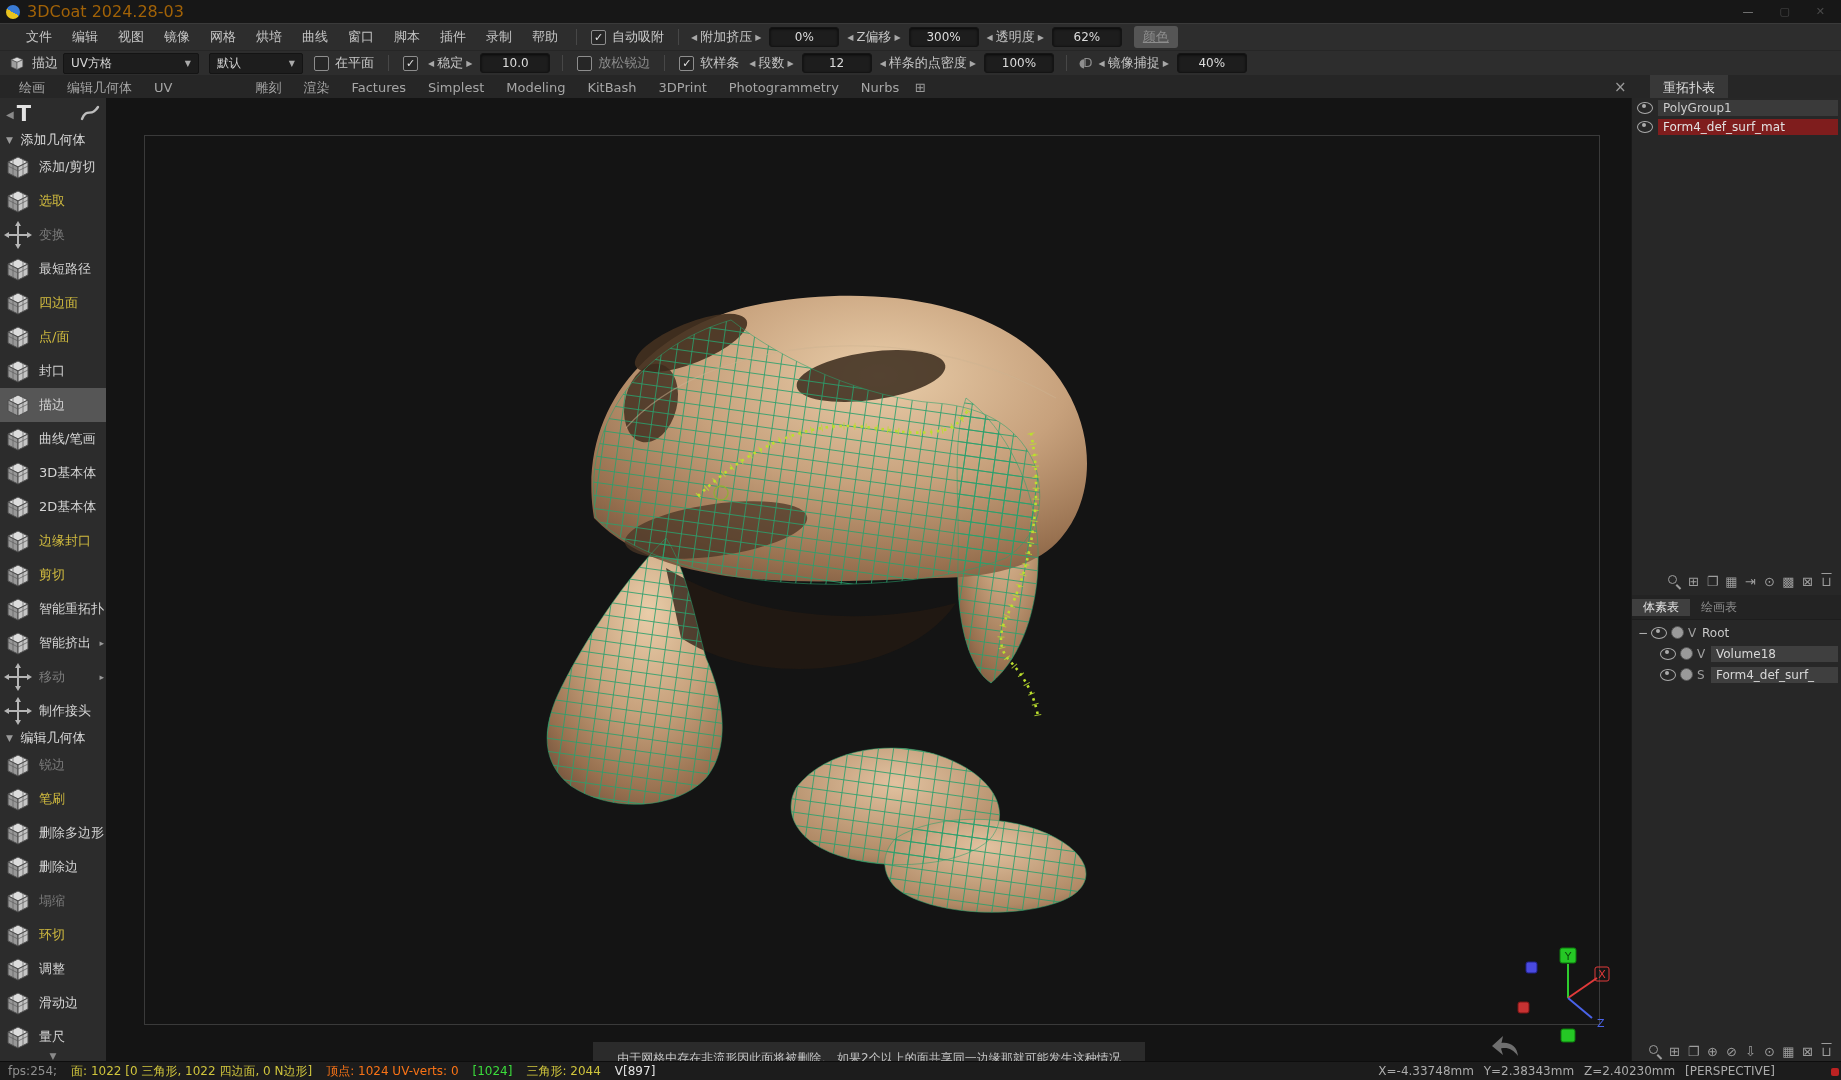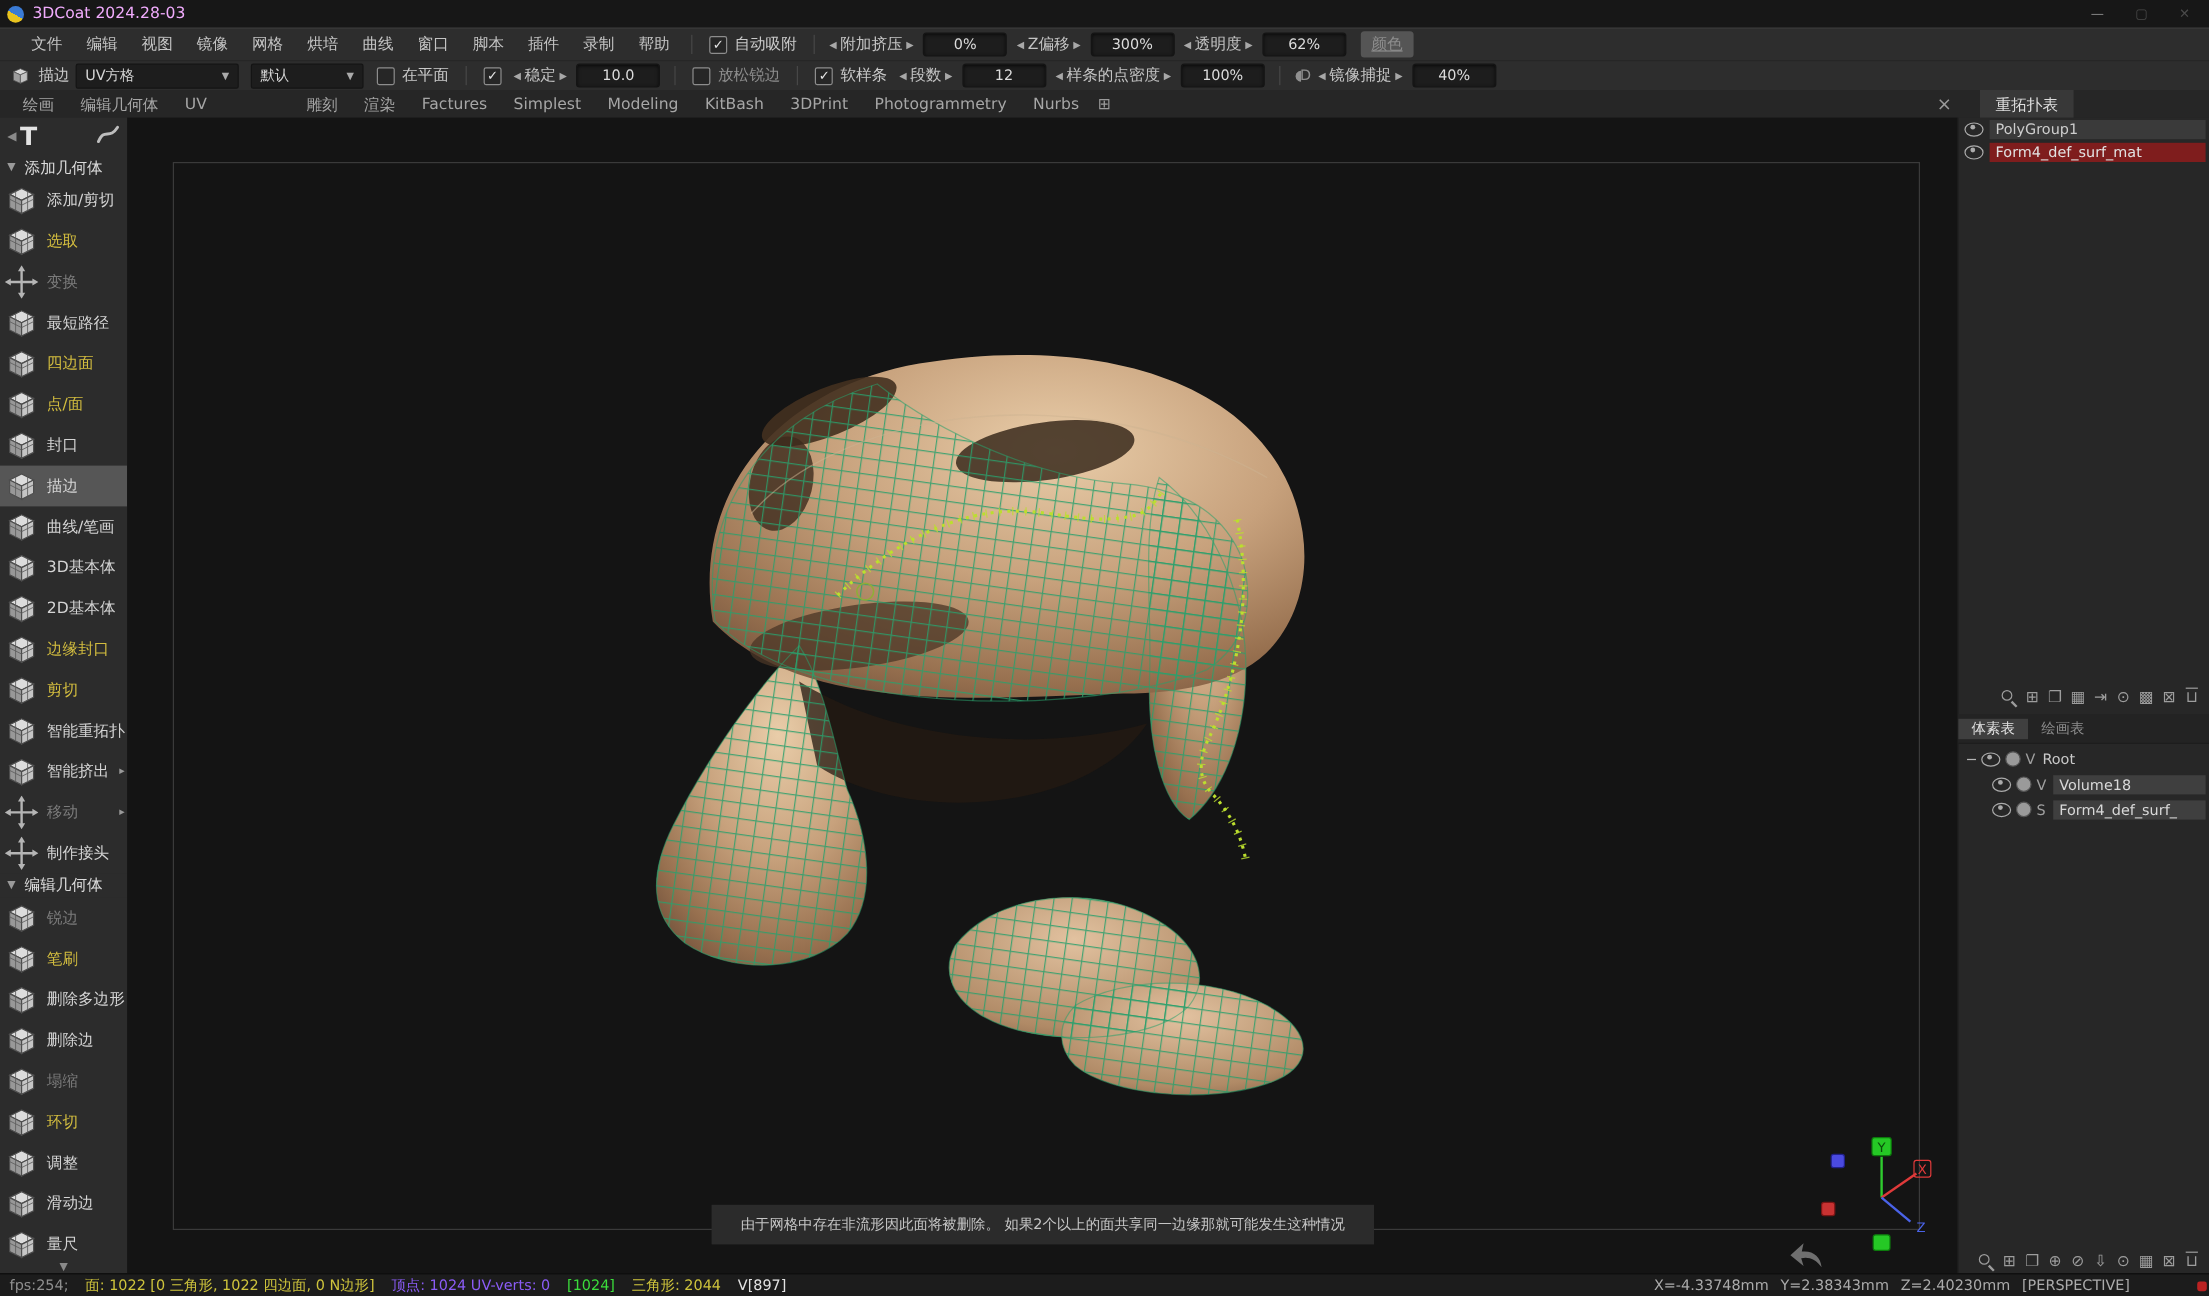--- a/index.html
+++ b/index.html
@@ -2,21 +2,21 @@
 <html><head>
 <meta charset="utf-8">
 <style>
   html,body{margin:0;padding:0;background:#000;}
   .app{position:relative;width:1841px;height:1080px;overflow:hidden;background:#1f1f1f;
        font-family:"DejaVu Sans","Liberation Sans",sans-serif;color:#c9c9c9;font-size:13px;
        -webkit-font-smoothing:antialiased;}
   
   .titlebar{height:23px;background:#171717;display:flex;align-items:center;padding-left:6px;gap:7px;}
   .logo{width:14px;height:14px;border-radius:50%;background:linear-gradient(210deg,#3a7bd5 52%,#e8c31f 52%);flex:none;}
-  .title-text{font-size:13px;color:#f0abfc;}
+  .title-text{font-size:16px;color:#a16207;}
   .win-controls{margin-left:auto;display:flex;gap:26px;padding-right:16px;color:#8a8a8a;font-size:11px;}
   .win-controls span{cursor:default;}
   .win-controls .dim{color:#4a4a4a;}
   
   .menubar{height:26px;background:#2d2d2d;border-top:1px solid #3a3a3a;display:flex;align-items:center;padding:0 16px;}
   .menu-item{padding:0 10px;color:#c4c4c4;}
   .vsep{width:1px;height:16px;background:#474747;margin:0 8px;flex:none;}
   .checkbox{width:13px;height:13px;border:1px solid #8d8d8d;border-radius:2px;display:inline-flex;
             align-items:center;justify-content:center;font-size:11px;color:#e3e3e3;background:#262626;flex:none;}
   .chk-group{display:flex;align-items:center;gap:6px;margin:0 6px;}
@@ -66,21 +66,21 @@
   .tool-icon .xmark{display:none;position:absolute;left:5px;top:4px;font-style:normal;font-weight:bold;
                     color:#c3372b;font-size:15px;text-shadow:0 0 2px #000;}
   .tool-icon.ic-cube-x .xmark{display:block;}
   .sb-item .fly{display:none;position:absolute;right:2px;color:#9a9a9a;font-size:9px;}
   .sb-item.flyout .fly{display:block;}
   .sb-scroll{position:absolute;bottom:1px;left:0;right:0;text-align:center;color:#8a8a8a;font-size:9px;}
   
   .viewport{flex:1;background:#141414;position:relative;overflow:hidden;}
   .vp-frame{position:absolute;left:38px;top:37px;width:1454px;height:888px;border:1px solid #3a3a3a;}
   .model-svg{position:absolute;left:0;top:0;}
-  .hint-bar{position:absolute;left:487px;top:906px;width:552px;height:33px;background:#2b2b2b;
+  .hint-bar{position:absolute;left:487px;top:944px;width:552px;height:33px;background:#2b2b2b;
             display:flex;align-items:center;justify-content:center;color:#c6c6c6;font-size:12px;}
   .gizmo{position:absolute;left:1396px;top:836px;}
   .undo-arrow{position:absolute;left:1382px;top:936px;}
   
   .rightpanel{width:209px;flex:none;background:#272727;border-left:1px solid #191919;position:relative;font-size:12px;}
   .rp-row{height:19px;display:flex;align-items:center;gap:5px;padding:0 3px 0 5px;}
   .rp-name{flex:1;height:16px;background:#3a3a3a;color:#cdcdcd;display:flex;align-items:center;padding:0 5px;}
   .rp-row.selected .rp-name{background:#7f1d1d;color:#e2e2e2;}
   .eye{width:14px;height:10px;border:1.5px solid #ababab;border-radius:60% 60%;position:relative;flex:none;}
   .eye::after{content:"";position:absolute;left:3.5px;top:1.5px;width:4px;height:4px;background:#ababab;border-radius:50%;}
@@ -819,21 +819,21 @@
           <span class="rp-ic ic-trash">⊔</span>
         </div>
     </div>
   </div>
 
   <div class="statusbar">
     <div style="display:flex;gap:14px;align-items:center">
 
     <span class="status-seg" style="color: rgb(143, 143, 143);">fps:254;</span>
         <span class="status-seg" style="color: rgb(207, 196, 60);">面: 1022 [0 三角形, 1022 四边面, 0 N边形]</span>
-        <span class="status-seg" style="color: #8b5cf6;">顶点: 1024 UV-verts: 0</span>
+        <span class="status-seg" style="color: #f97316;">顶点: 1024 UV-verts: 0</span>
         <span class="status-seg" style="color: rgb(59, 220, 59);">[1024]</span>
         <span class="status-seg" style="color: rgb(207, 196, 60);">三角形: 2044</span>
         <span class="status-seg" style="color: rgb(226, 226, 226);">V[897]</span>
       </div>
     <span class="coords">X=-4.33748mm Y=2.38343mm Z=2.40230mm [PERSPECTIVE]</span>
     <span class="red-dot"></span>
   </div>
 
 </div>
 

